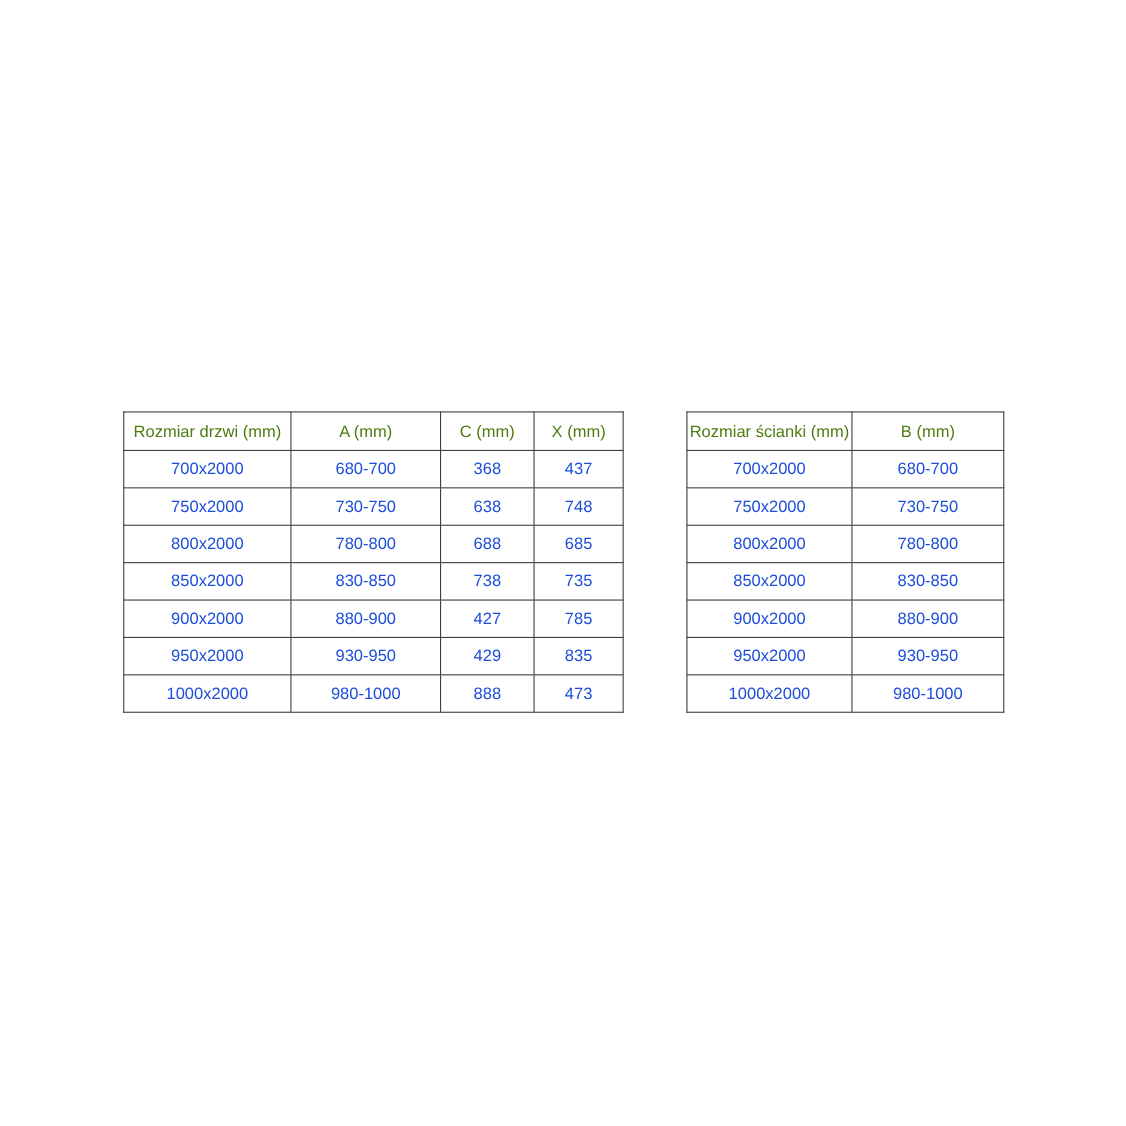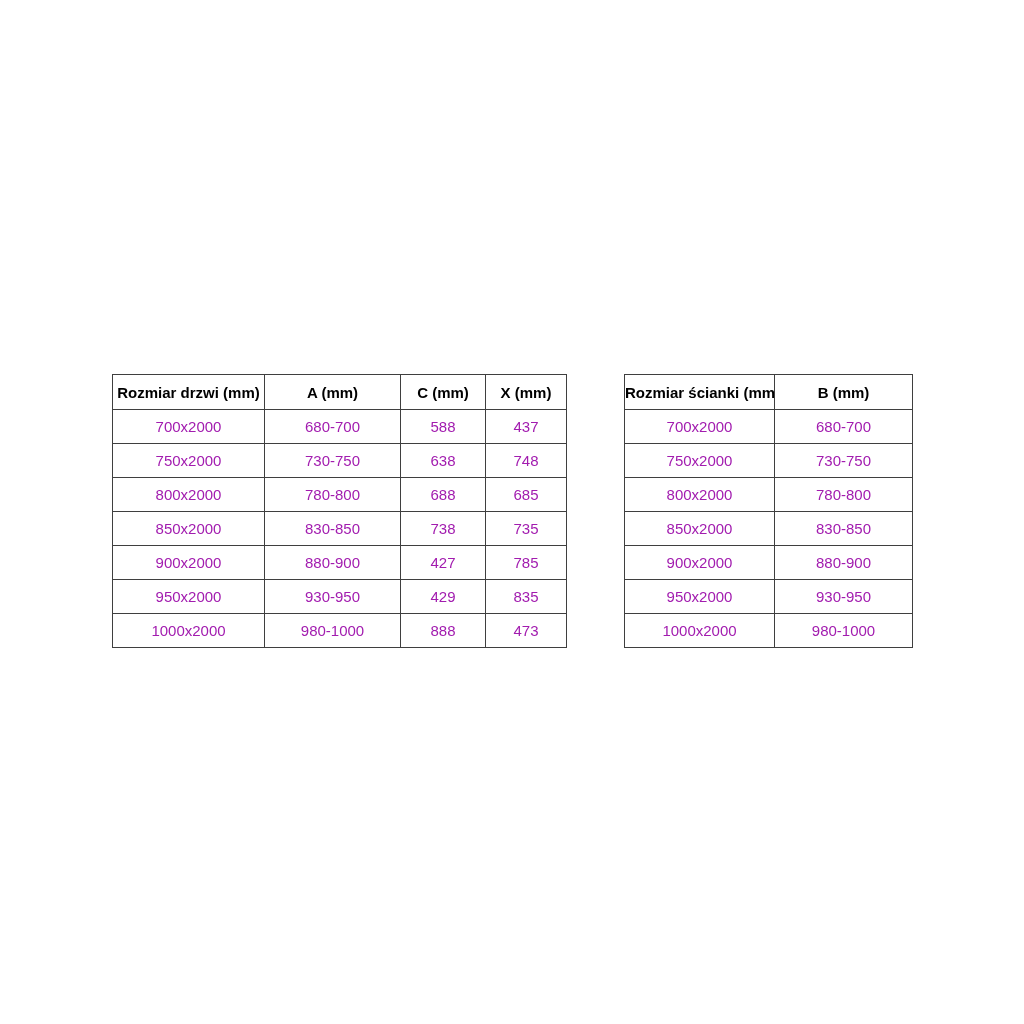--- a/index.html
+++ b/index.html
@@ -29,28 +29,28 @@
     border: 1px solid #3f3f3f;
     text-align: center;
     vertical-align: middle;
     font-size: 15px;
     padding: 0;
     height: 33px;
     overflow: hidden;
     white-space: nowrap;
   }
   table.spec-table th {
-    font-weight: bold;
+    font-weight: normal;
     height: 34px;
-    color: #000000;
+    color: #4d7c0f;
     margin-top: 40px;
   }
   table.spec-table td {
     font-weight: normal;
-    color: #a21caf;
+    color: #1d4ed8;
   }
   
   #door-table col.c1 { width: 152px; }
   #door-table col.c2 { width: 136px; }
   #door-table col.c3 { width: 85px; }
   #door-table col.c4 { width: 81px; }
   
   #wall-table col.c1 { width: 150px; }
   #wall-table col.c2 { width: 138px; }
 </style>
@@ -71,21 +71,21 @@
           <th>Rozmiar drzwi (mm)</th>
           <th>A (mm)</th>
           <th>C (mm)</th>
           <th>X (mm)</th>
         </tr>
     </thead>
     <tbody>
         <tr>
           <td>700x2000</td>
           <td>680-700</td>
-          <td>588</td>
+          <td>368</td>
           <td>437</td>
         </tr>
         <tr>
           <td>750x2000</td>
           <td>730-750</td>
           <td>638</td>
           <td>748</td>
         </tr>
         <tr>
           <td>800x2000</td>

